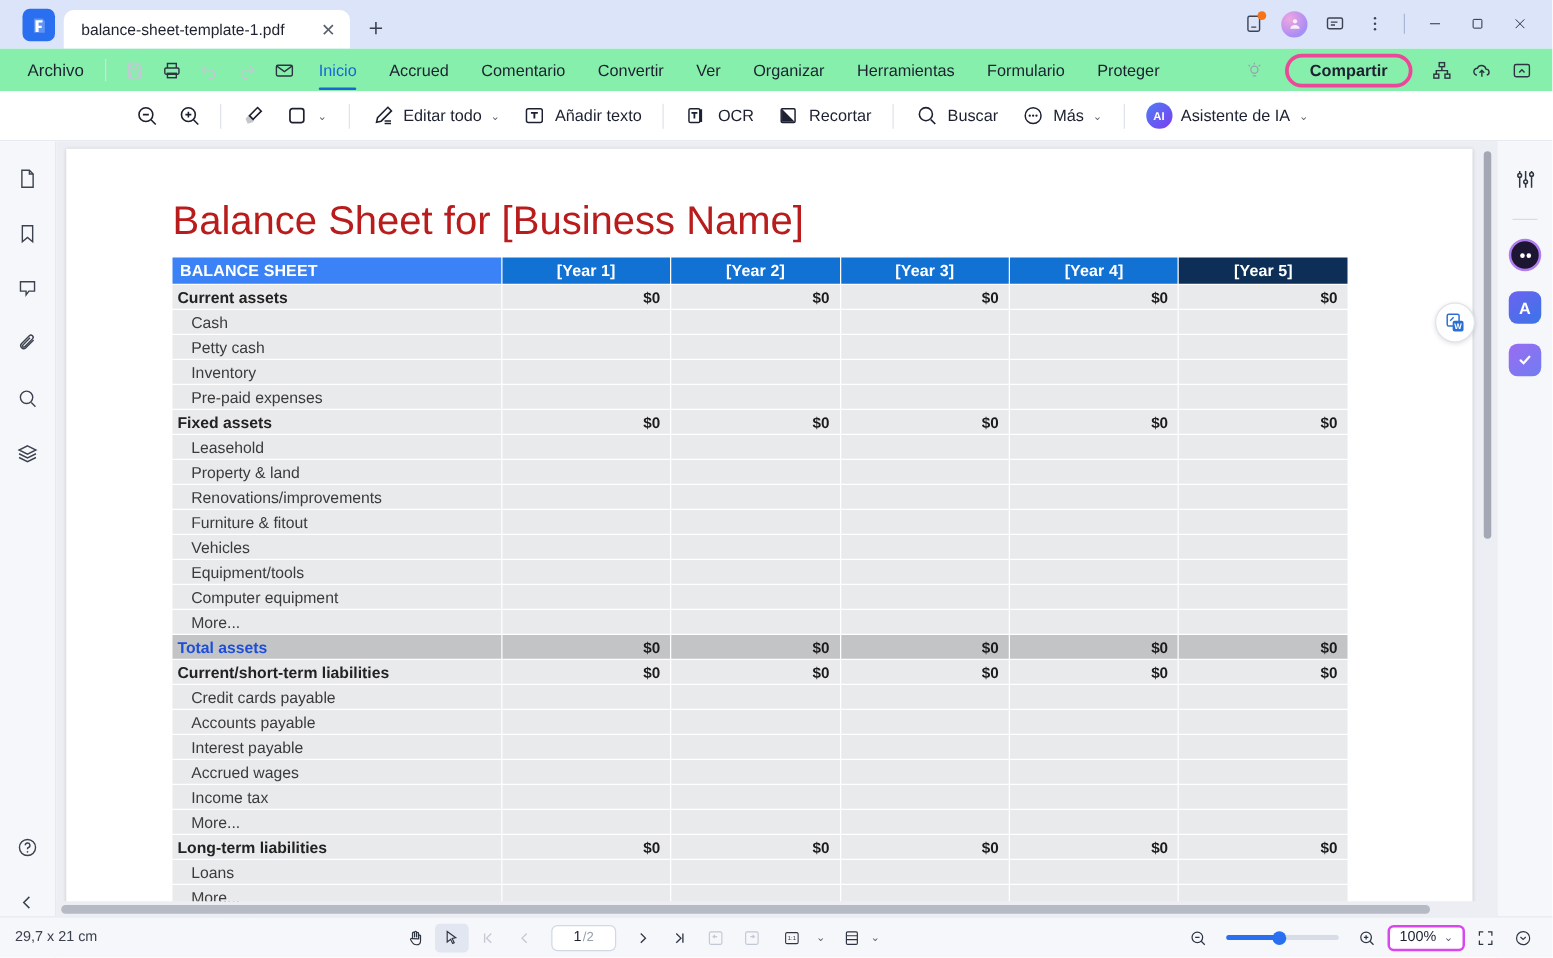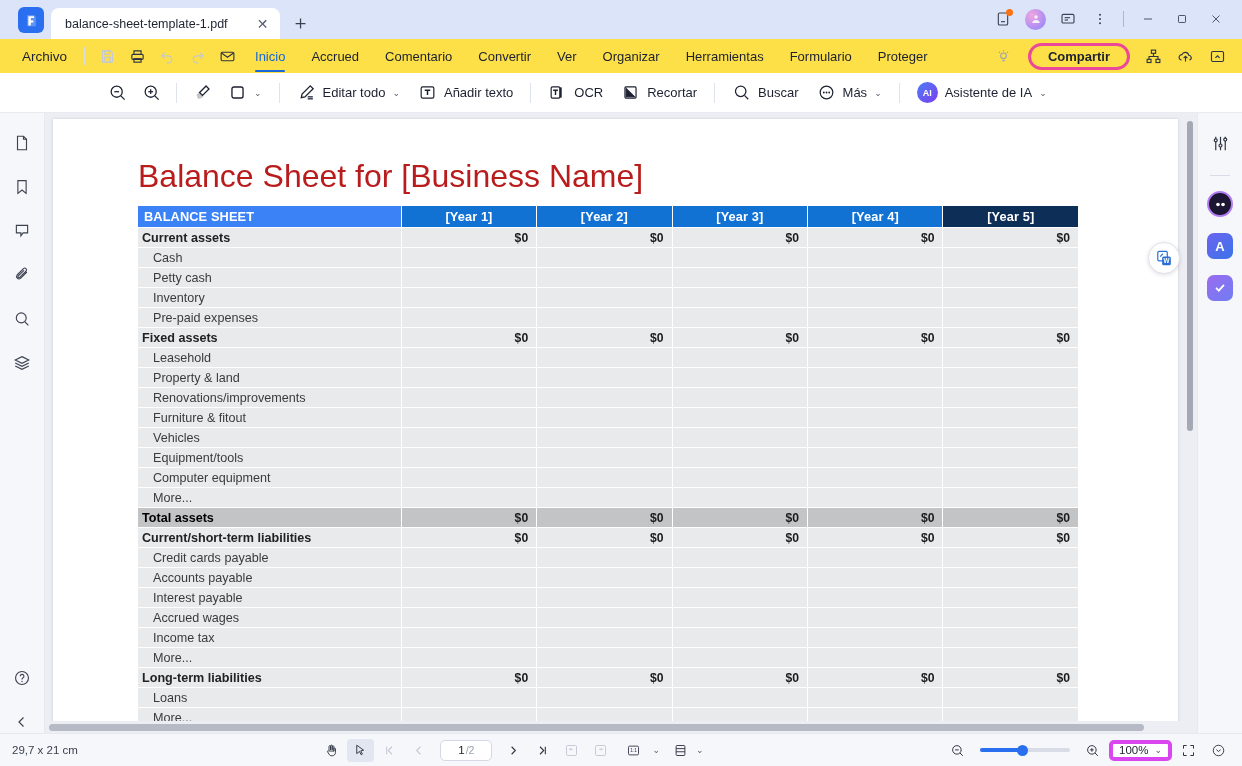--- a/index.html
+++ b/index.html
@@ -63,21 +63,21 @@
   .vsep-title { width: 1px; height: 16px; background: #aab6d4; margin: 0 6px; }
   .win-btn {
     width: 32px; height: 24px; display: flex; align-items: center;
     justify-content: center; color: #2c3142;
   }
   .win-btn svg { width: 12px; height: 12px; }
 
   
   .menubar {
     position: absolute; top: 39px; left: 0; width: 1242px; height: 34px;
-    background: #fde047; display: flex; align-items: center; padding-left: 12px;
+    background: #86efac; display: flex; align-items: center; padding-left: 12px;
   }
   .menu-archivo {
     font-size: 13.5px; color: #1c2030; padding: 0 10px; height: 26px;
     display: flex; align-items: center;
   }
   .msep { width: 1px; height: 18px; background: #d8dce6; margin: 0 7px; }
   .qa-btn {
     width: 30px; height: 26px; display: flex; align-items: center;
     justify-content: center; color: #2e3442;
   }
@@ -191,21 +191,21 @@
     padding-left: 15px; height: 19px;
   }
   td.lbl.head {
     font-weight: bold; color: #222; padding-left: 4px;
   }
   td.val {
     background: #e9eaec; text-align: right; padding-right: 8px;
     font-size: 12.2px; font-weight: bold; color: #1b1b1b; height: 19px;
   }
   tr.total td.lbl, tr.total td.val { background: #c3c4c6; }
-  tr.total td.lbl { font-weight: bold; color: #000000; padding-left: 4px; }
+  tr.total td.lbl { font-weight: bold; color: #1d4ed8; padding-left: 4px; }
 
   
   .vscroll {
     position: absolute; top: 113px; right: 45px; width: 14px; height: 608px;
     background: #eceef4;
   }
   .vscroll-thumb {
     position: absolute; top: 8px; left: 4px; width: 6px; height: 310px;
     background: #a3a8b4; border-radius: 3px;
   }
@@ -246,21 +246,21 @@
     background: #fff; display: flex; align-items: center; justify-content: center;
     gap: 1px; margin: 0 6px; font-size: 11.5px; color: #1c2030;
   }
   .pagebox .of { color: #98a0b0; font-size: 10.5px; }
   .sb-right { display: flex; align-items: center; gap: 3px; padding-right: 10px; }
   .zoom-slider { position: relative; width: 90px; height: 14px; margin: 0 6px; display: flex; align-items: center; }
   .zs-track { width: 100%; height: 4px; border-radius: 2px; background: #d8dce6; }
   .zs-fill { position: absolute; left: 0; width: 42px; height: 4px; border-radius: 2px; background: #2a6ff0; }
   .zs-knob { position: absolute; left: 37px; width: 11px; height: 11px; border-radius: 50%; background: #2a6ff0; }
   .zoombox {
-    height: 21px; min-width: 62px; border: 4px solid #d946ef; border-radius: 5px;
+    height: 21px; min-width: 62px; border: 2px solid #d946ef; border-radius: 5px;
     background: #fff; display: flex; align-items: center; justify-content: center;
     gap: 6px; font-size: 11.5px; color: #1c2030; padding: 0 6px;
   }
 </style>
 </head>
 <body>
 
 <div class="titlebar">
   <div class="app-logo">
     <svg viewBox="0 0 24 24" fill="#fff">

